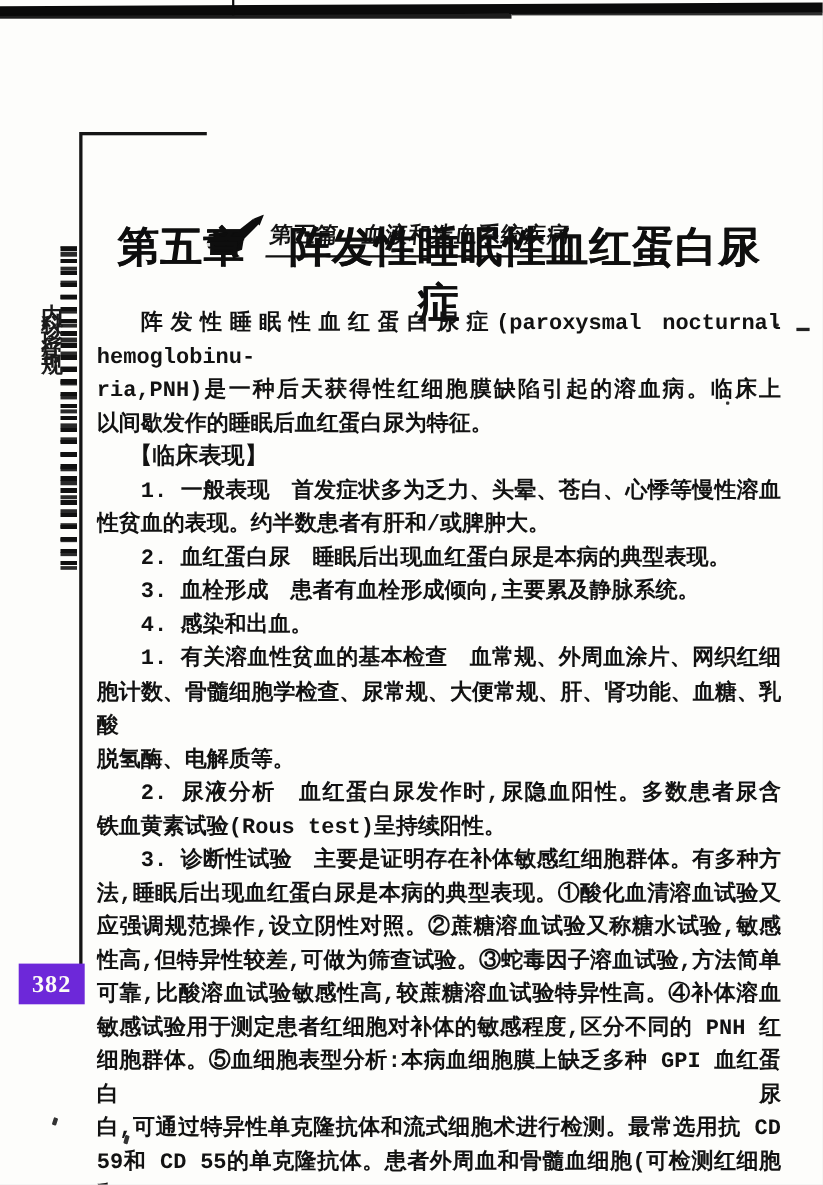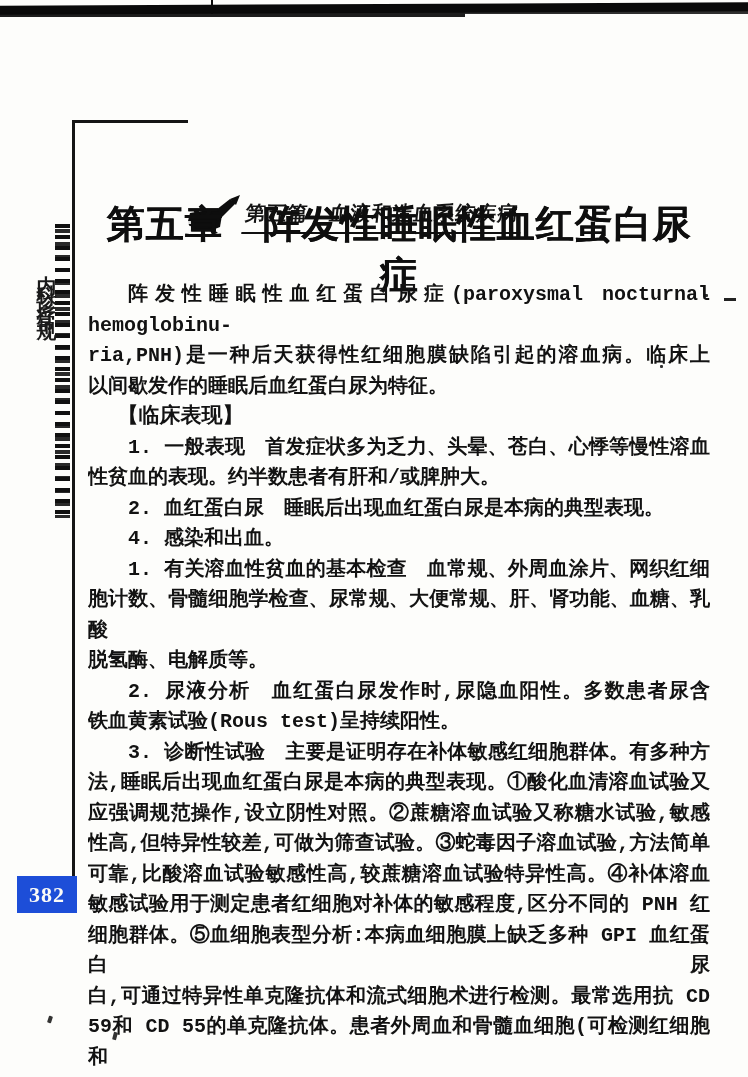--- a/index.html
+++ b/index.html
@@ -37,21 +37,21 @@
   
   .sidebar-label{
     position:absolute;left:31px;top:260px;height:210px;width:30px;
     writing-mode:vertical-rl;text-orientation:upright;
     font-size:20px;font-weight:700;letter-spacing:9px;
     font-family:"Liberation Serif", serif;color:#1a1a1a;
   }
   
   .page-num{
     position:absolute;left:17px;top:876px;width:60px;height:37px;
-    background:#1d4ed8;color:#fbfbf7;
+    background:#6d28d9;color:#fbfbf7;
     display:flex;align-items:center;justify-content:center;
     font-size:22px;font-weight:700;letter-spacing:1px;
     font-family:"Liberation Serif", serif;
   }
   
   .header-row{position:absolute;left:0;top:96px;width:748px;height:50px;}
   .hand-icon{position:absolute;left:184px;top:99px;width:56px;height:46px;}
   .part-title{
     position:absolute;left:243px;top:104px;
     font-size:20px;font-weight:700;
@@ -123,20 +123,21 @@
   <div class="chapter-title">第五章　阵发性睡眠性血红蛋白尿症</div>
 
   <div class="body-text" id="body-text">
       <div class="line just" style="text-indent: 2em;">阵发性睡眠性血红蛋白尿症(paroxysmal nocturnal hemoglobinu-</div>
       <div class="line just">ria,PNH)是一种后天获得性红细胞膜缺陷引起的溶血病。临床上</div>
       <div class="line">以间歇发作的睡眠后血红蛋白尿为特征。</div>
       <div class="line bold" style="text-indent: 1.4em;">【临床表现】</div>
       <div class="line just" style="text-indent: 2em;">1. 一般表现　首发症状多为乏力、头晕、苍白、心悸等慢性溶血</div>
       <div class="line">性贫血的表现。约半数患者有肝和/或脾肿大。</div>
       <div class="line" style="text-indent: 2em;">2. 血红蛋白尿　睡眠后出现血红蛋白尿是本病的典型表现。</div>
+      <div class="line" style="text-indent: 2em;">3. 血栓形成　患者有血栓形成倾向,主要累及静脉系统。</div>
       <div class="line" style="text-indent: 2em;">4. 感染和出血。</div>
       <div class="line just" style="text-indent: 2em;">1. 有关溶血性贫血的基本检查　血常规、外周血涂片、网织红细</div>
       <div class="line just">胞计数、骨髓细胞学检查、尿常规、大便常规、肝、肾功能、血糖、乳酸</div>
       <div class="line">脱氢酶、电解质等。</div>
       <div class="line just" style="text-indent: 2em;">2. 尿液分析　血红蛋白尿发作时,尿隐血阳性。多数患者尿含</div>
       <div class="line">铁血黄素试验(Rous test)呈持续阳性。</div>
       <div class="line just" style="text-indent: 2em;">3. 诊断性试验　主要是证明存在补体敏感红细胞群体。有多种方</div>
       <div class="line just">法,睡眠后出现血红蛋白尿是本病的典型表现。①酸化血清溶血试验又</div>
       <div class="line just">应强调规范操作,设立阴性对照。②蔗糖溶血试验又称糖水试验,敏感</div>
       <div class="line just">性高,但特异性较差,可做为筛查试验。③蛇毒因子溶血试验,方法简单</div>

